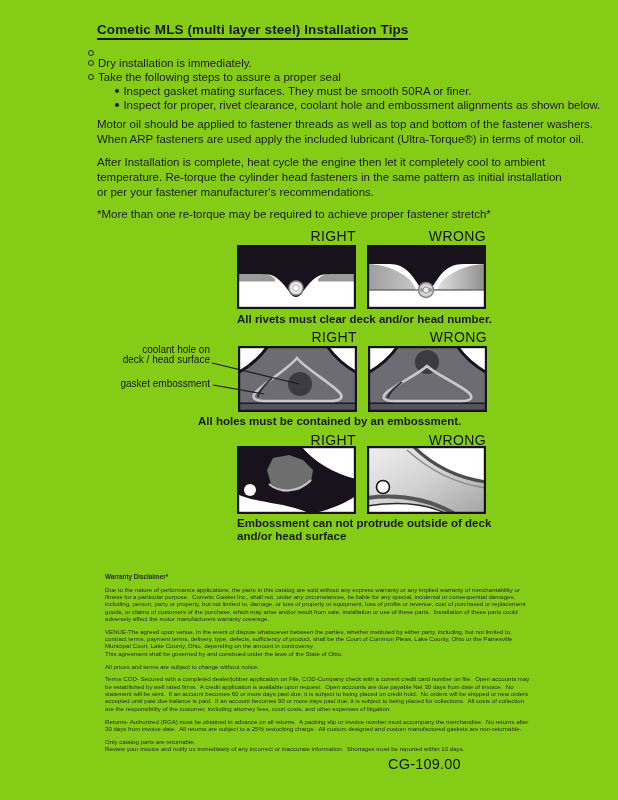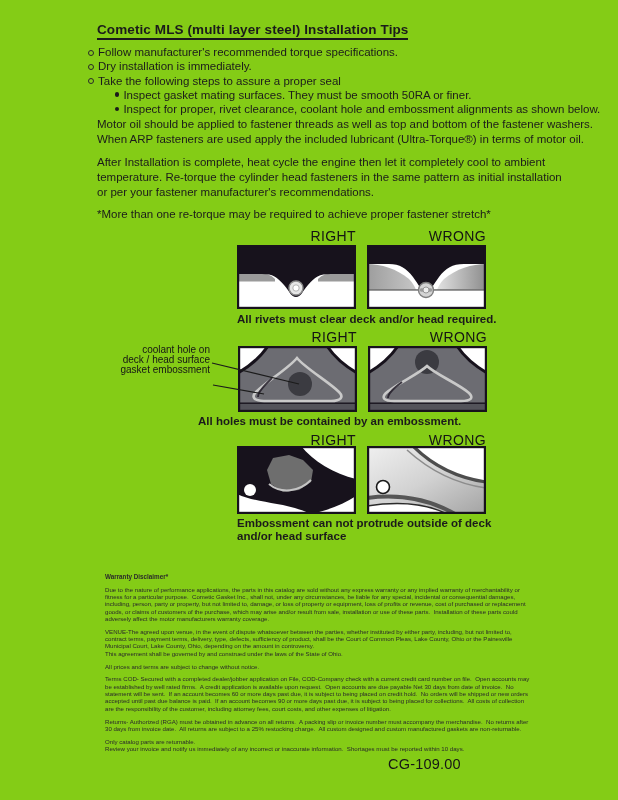--- a/index.html
+++ b/index.html
@@ -30,21 +30,20 @@
 </head>
 <body>
 
 <div class="page">
 
   <h1 class="title">Cometic MLS (multi layer steel) Installation Tips</h1>
 
   <div class="tips">
     <div class="tip-row">
       <span class="ring"></span>
-      <span>Follow manufacturer's recommended torque specifications.</span>
     </div>
     <div class="tip-row">
       <span class="ring"></span>
       <span>Dry installation is immediately.</span>
     </div>
     <div class="tip-row">
       <span class="ring"></span>
       <span>Take the following steps to assure a proper seal</span>
     </div>
     <div class="tip-row sub">
@@ -98,28 +97,28 @@
       <path d="M119,19 C105,19 89,24 77,34 C73,38 71,42 70,45 L119,45 Z" fill="url(#gw2)"></path>
       <rect x="0" y="44.2" width="119" height="1.5" fill="#6f6f6f"></rect>
       <path d="M0,0 H119 V19 H97 C85,19 79,23 72,32 C66,40 64,46 59,46 C54,46 52,40 46,32 C39,23 33,19 22,19 H0 Z" fill="#17121c"></path>
       <circle cx="59" cy="45" r="7.5" fill="#d4d4d4" stroke="#7d7d7d" stroke-width="1.4"></circle>
       <rect x="52.6" y="43.2" width="12.8" height="3.6" rx="1.8" fill="#9d9d9d"></rect>
       <circle cx="59" cy="45" r="3" fill="#eeeeee" stroke="#8d8d8d" stroke-width="0.9"></circle>
       <rect x="1" y="1" width="117" height="62" fill="none" stroke="#17121c" stroke-width="2.4"></rect>
     </svg>
   </div>
 
-  <div class="cap" style="left:237px;top:313px">All rivets must clear deck and/or head required.</div>
+  <div class="cap" style="left:237px;top:313px">All rivets must clear deck and/or head number.</div>
 
   <div class="dlabel" style="left:238px;top:329px">RIGHT</div>
   <div class="dlabel" style="left:368px;top:329px">WRONG</div>
 
   <div class="anno" style="left:100px;top:345px;width:110px">coolant hole on
 deck / head surface</div>
-  <div class="anno" style="left:92px;top:365px;width:118px">gasket embossment</div>
+  <div class="anno" style="left:92px;top:379px;width:118px">gasket embossment</div>
 
   <div class="dbox" style="left:238px;top:346px;height:66px">
     <svg viewBox="0 0 119 66" preserveAspectRatio="none">
       <rect x="0" y="0" width="119" height="66" fill="#6c6c72"></rect>
       <path d="M0,0 L30,0 C22,12 12,20 0,27 Z" fill="#ffffff"></path>
       <path d="M89,0 L119,0 L119,27 C107,20 97,12 89,0 Z" fill="#ffffff"></path>
       <path d="M30,0 C22,12 12,20 0,27" stroke="#17121c" stroke-width="3" fill="none"></path>
       <path d="M89,0 C97,12 107,20 119,27" stroke="#17121c" stroke-width="3" fill="none"></path>
       <rect x="0" y="57.8" width="119" height="8.2" fill="#53535a"></rect>
       <rect x="0" y="56.5" width="119" height="1.4" fill="#17121c"></rect>

